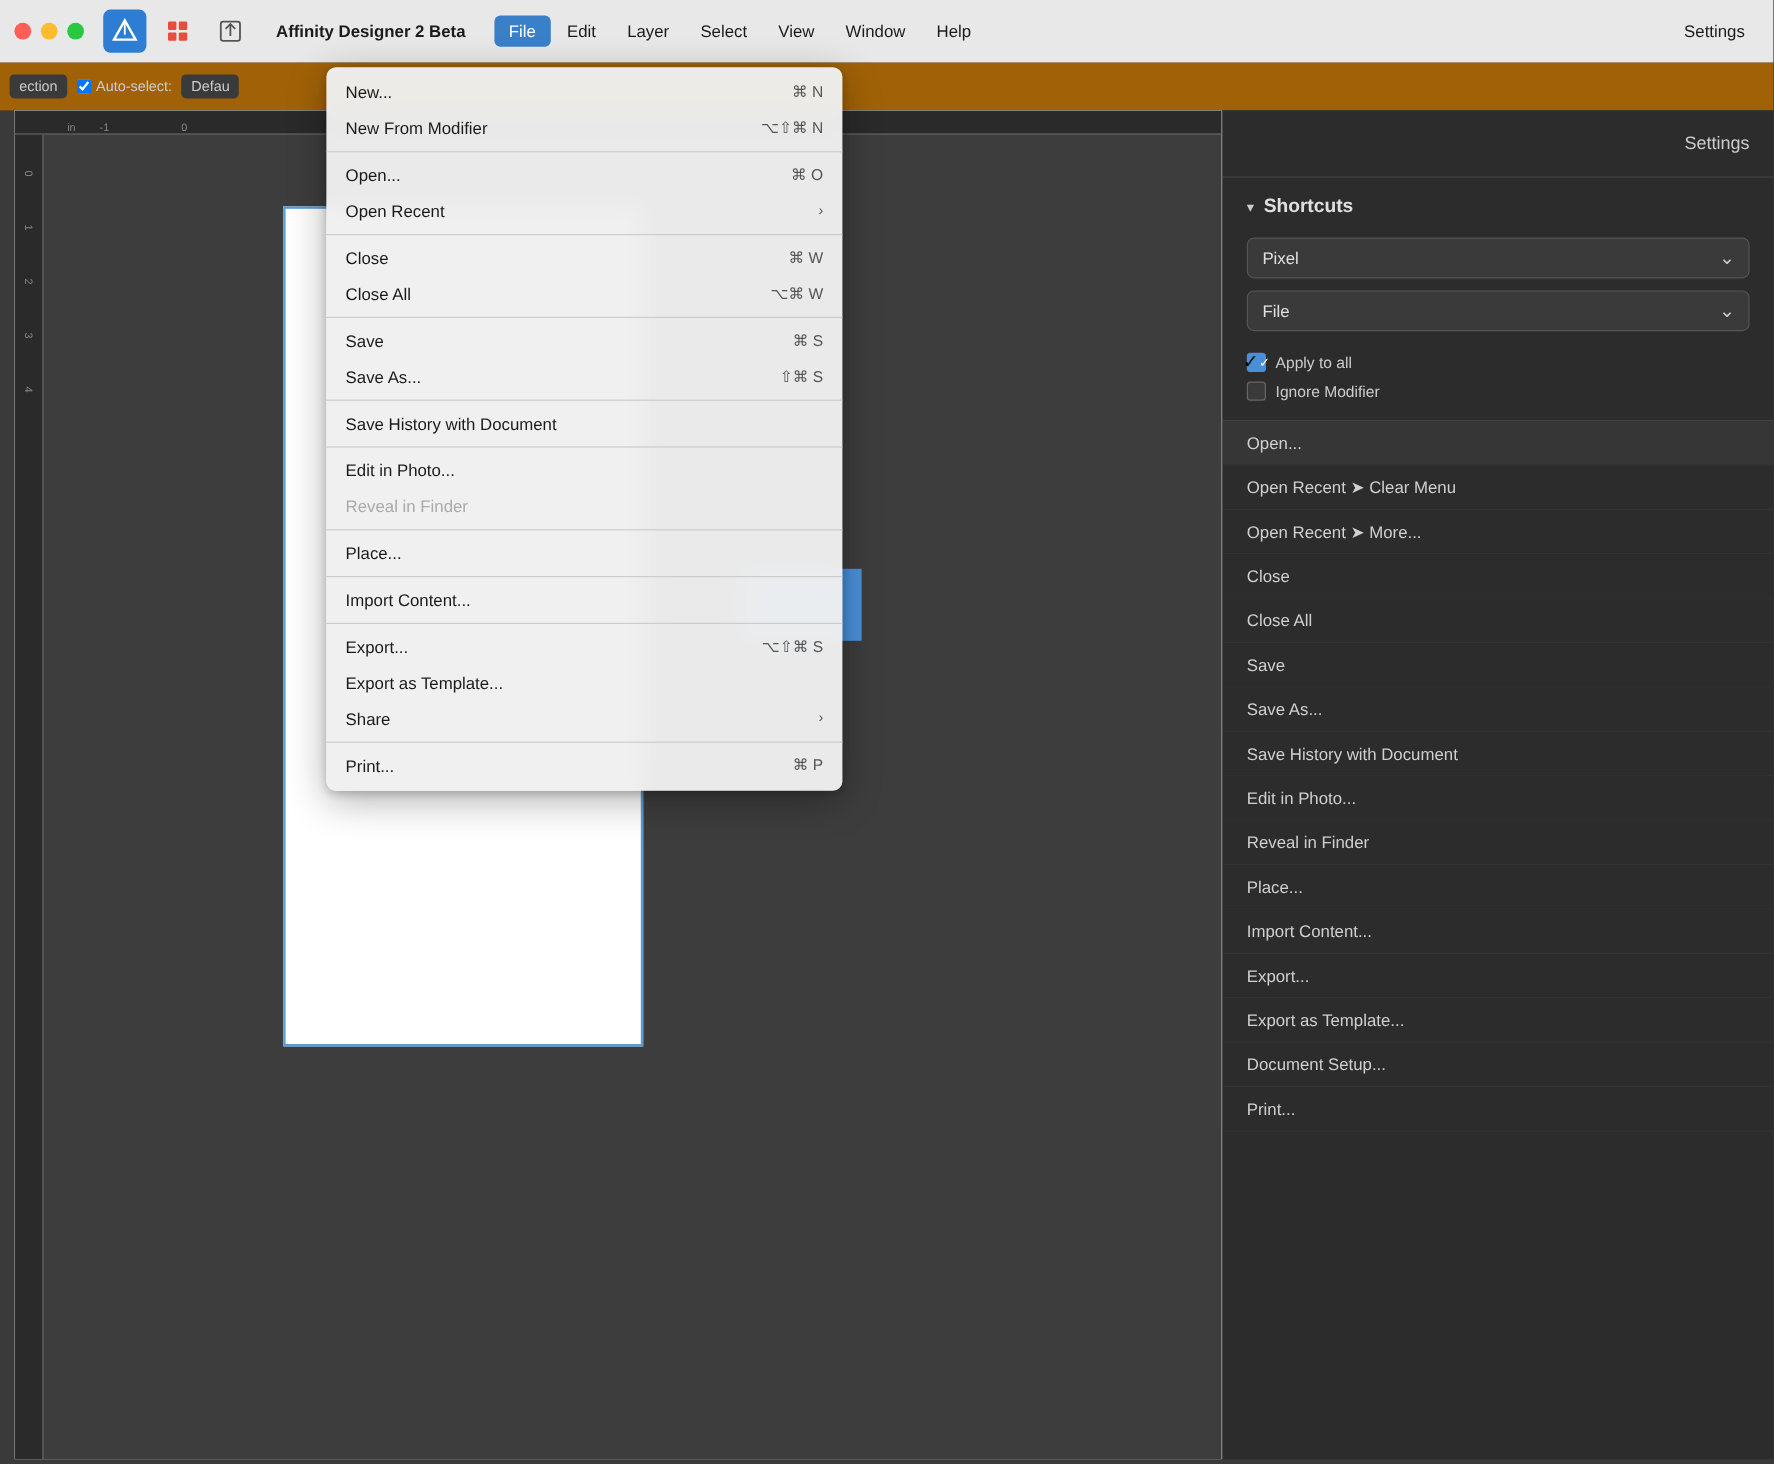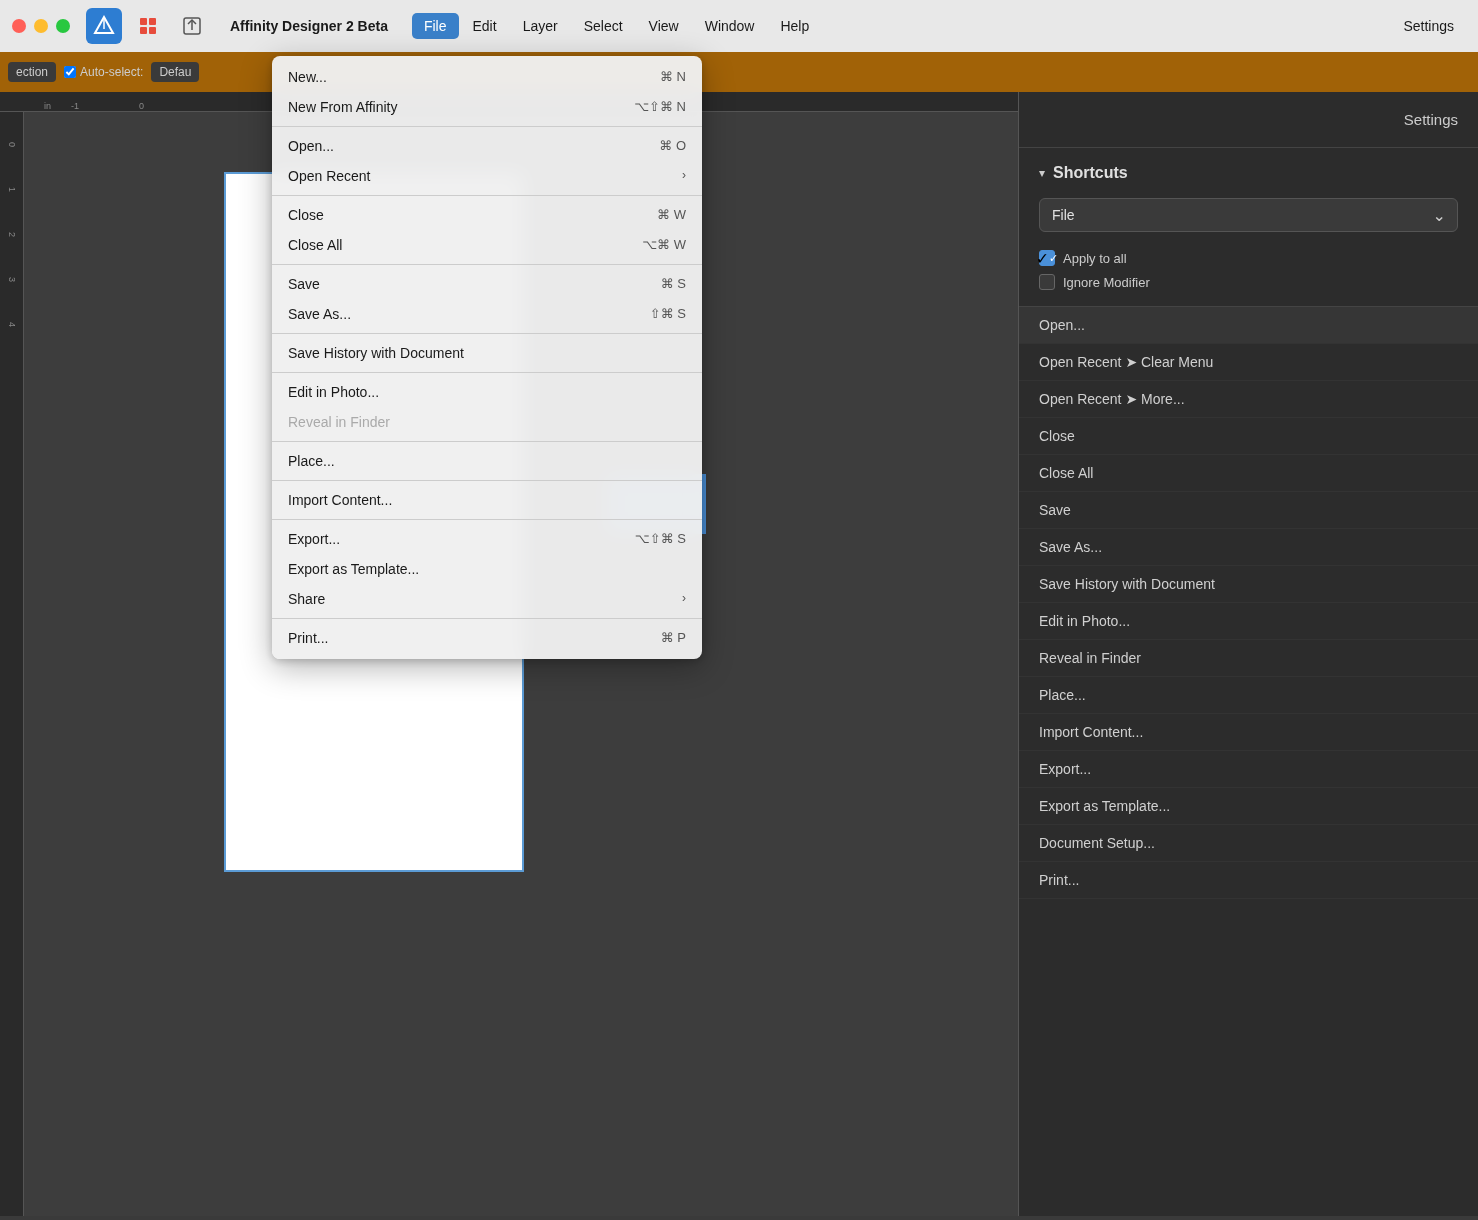--- a/index.html
+++ b/index.html
@@ -134,20 +134,21 @@
       display: flex;
       height: calc(1220px - 56px - 40px);
     }
 
     
     .canvas-area {
       flex: 1;
       background: #e5e5e5;
       position: relative;
       overflow: hidden;
+      margin-left: 12px;
     }
 
     
     .ruler-h {
       height: 20px;
       background: #2a2a2a;
       border-bottom: 1px solid #555;
       display: flex;
       align-items: center;
       padding-left: 24px;
@@ -460,20 +461,25 @@
     <div class="panel-settings-bar">
       <span class="settings-label">Settings</span>
     </div>
 
     <div class="shortcuts-section">
       <div class="shortcuts-header">
         <span class="chevron-icon">▾</span>
         <span class="shortcuts-title">Shortcuts</span>
       </div>
       <div class="shortcuts-controls">
+        <div class="select-wrapper">
+          <div class="shortcuts-select">
+            <span>Pixel</span>
+          </div>
+        </div>
         <div class="select-wrapper">
           <div class="shortcuts-select">
             <span>File</span>
           </div>
         </div>
         <div class="shortcuts-checkboxes">
           <div class="checkbox-row">
             <div class="checkbox-box checked">✓</div>
             <span class="checkbox-label">Apply to all</span>
           </div>
@@ -505,21 +511,21 @@
     </div>
   </div>
 </div>
 
 <div class="dropdown-overlay">
   <div class="dropdown-item">
     <span>New...</span>
     <span class="dropdown-shortcut">⌘ N</span>
   </div>
   <div class="dropdown-item">
-    <span>New From Affinity</span>
+    <span>New From Modifier</span>
     <span class="dropdown-shortcut">⌥⇧⌘ N</span>
   </div>
   <div class="dropdown-separator"></div>
   <div class="dropdown-item">
     <span>Open...</span>
     <span class="dropdown-shortcut">⌘ O</span>
   </div>
   <div class="dropdown-item">
     <span>Open Recent</span>
     <span class="dropdown-arrow">›</span>

